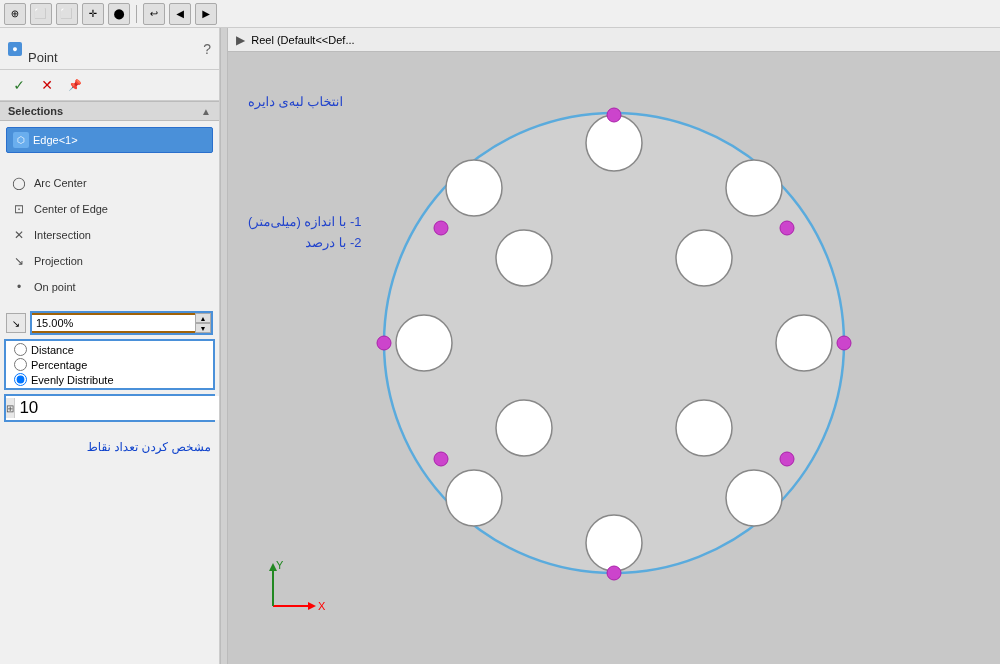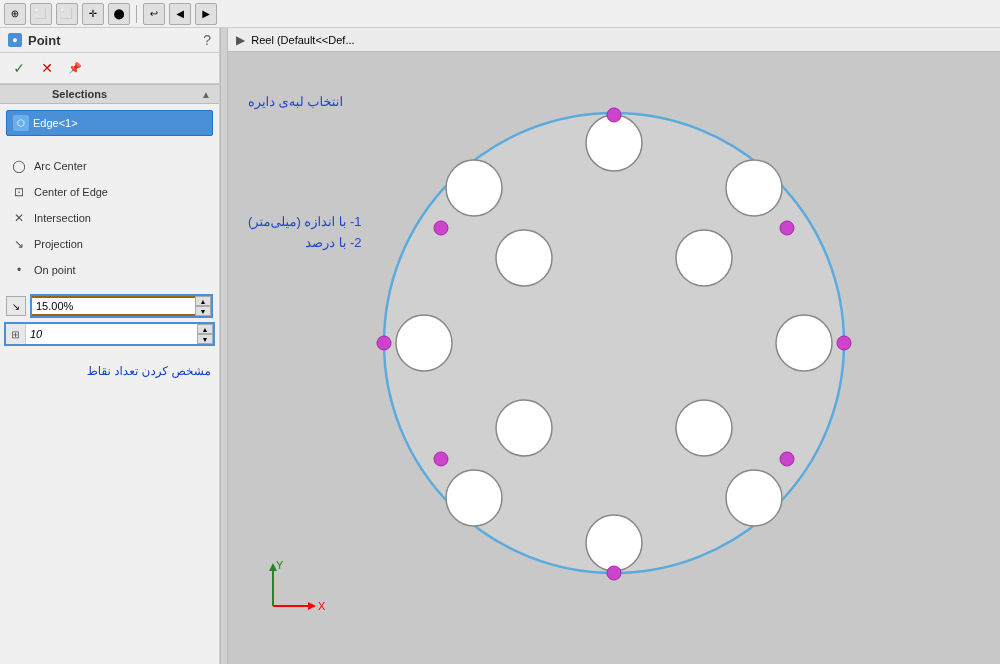--- a/index.html
+++ b/index.html
@@ -64,22 +64,23 @@
     .panel-title {
       background: #f0f0f0;
       padding: 4px 8px;
       display: flex;
       align-items: center;
       justify-content: space-between;
       border-bottom: 1px solid #ccc;
     }
     .panel-title-text {
       font-size: 13px;
-      font-weight: bold;
+      font-weight: normal;
       color: #333;
+      margin-top: 18px;
     }
     .panel-title-icon {
       color: #666;
       font-size: 14px;
       cursor: pointer;
     }
 
     
     .action-buttons {
       display: flex;
@@ -109,21 +110,20 @@
       align-items: center;
       justify-content: space-between;
       border-bottom: 1px solid #bbb;
       border-top: 1px solid #bbb;
       cursor: pointer;
     }
     .section-header-label {
       font-size: 11px;
       font-weight: bold;
       color: #333;
-      margin-left: 44px;
     }
     .section-content {
       padding: 6px 6px;
     }
 
     
     .selection-box {
       background: #4a90d9;
       border: 1px solid #2a6fcc;
       padding: 4px 6px;
@@ -244,23 +244,22 @@
       align-items: center;
       justify-content: center;
       font-size: 10px;
       color: #555;
       border-right: 1px solid #ccc;
     }
     .number-input {
       flex: 1;
       border: none;
       outline: none;
-      font-size: 11px;
+      font-size: 17px;
       padding: 2px 4px;
-      font-style: italic;
     }
 
     
     .annotation {
       color: #2244cc;
       font-size: 13px;
       direction: rtl;
       text-align: right;
       line-height: 1.6;
     }
@@ -419,20 +418,34 @@
       <div style="width:20px;height:20px;background:#e8e8e8;border:1px solid #aaa;display:flex;align-items:center;justify-content:center;font-size:10px;">↘</div>
       <div class="percentage-input-wrap">
         <input type="text" class="percentage-input" value="15.00%" style="">
         <div class="spin-buttons">
           <div class="spin-btn">▲</div>
           <div class="spin-btn">▼</div>
         </div>
       </div>
     </div>
 
+    <div class="radio-group">
+      <div class="radio-item">
+        <input type="radio" name="spacing" id="dist" style="">
+        <label for="dist">Distance</label>
+      </div>
+      <div class="radio-item">
+        <input type="radio" name="spacing" id="pct" style="">
+        <label for="pct">Percentage</label>
+      </div>
+      <div class="radio-item">
+        <input type="radio" name="spacing" id="evenly" checked="" style="">
+        <label for="evenly">Evenly Distribute</label>
+      </div>
+    </div>
 
     <div class="number-input-wrap">
       <div class="number-input-icon">⊞</div>
       <input type="text" class="number-input" value="10" style="">
       <div class="spin-buttons">
         <div class="spin-btn">▲</div>
         <div class="spin-btn">▼</div>
       </div>
     </div>
 

